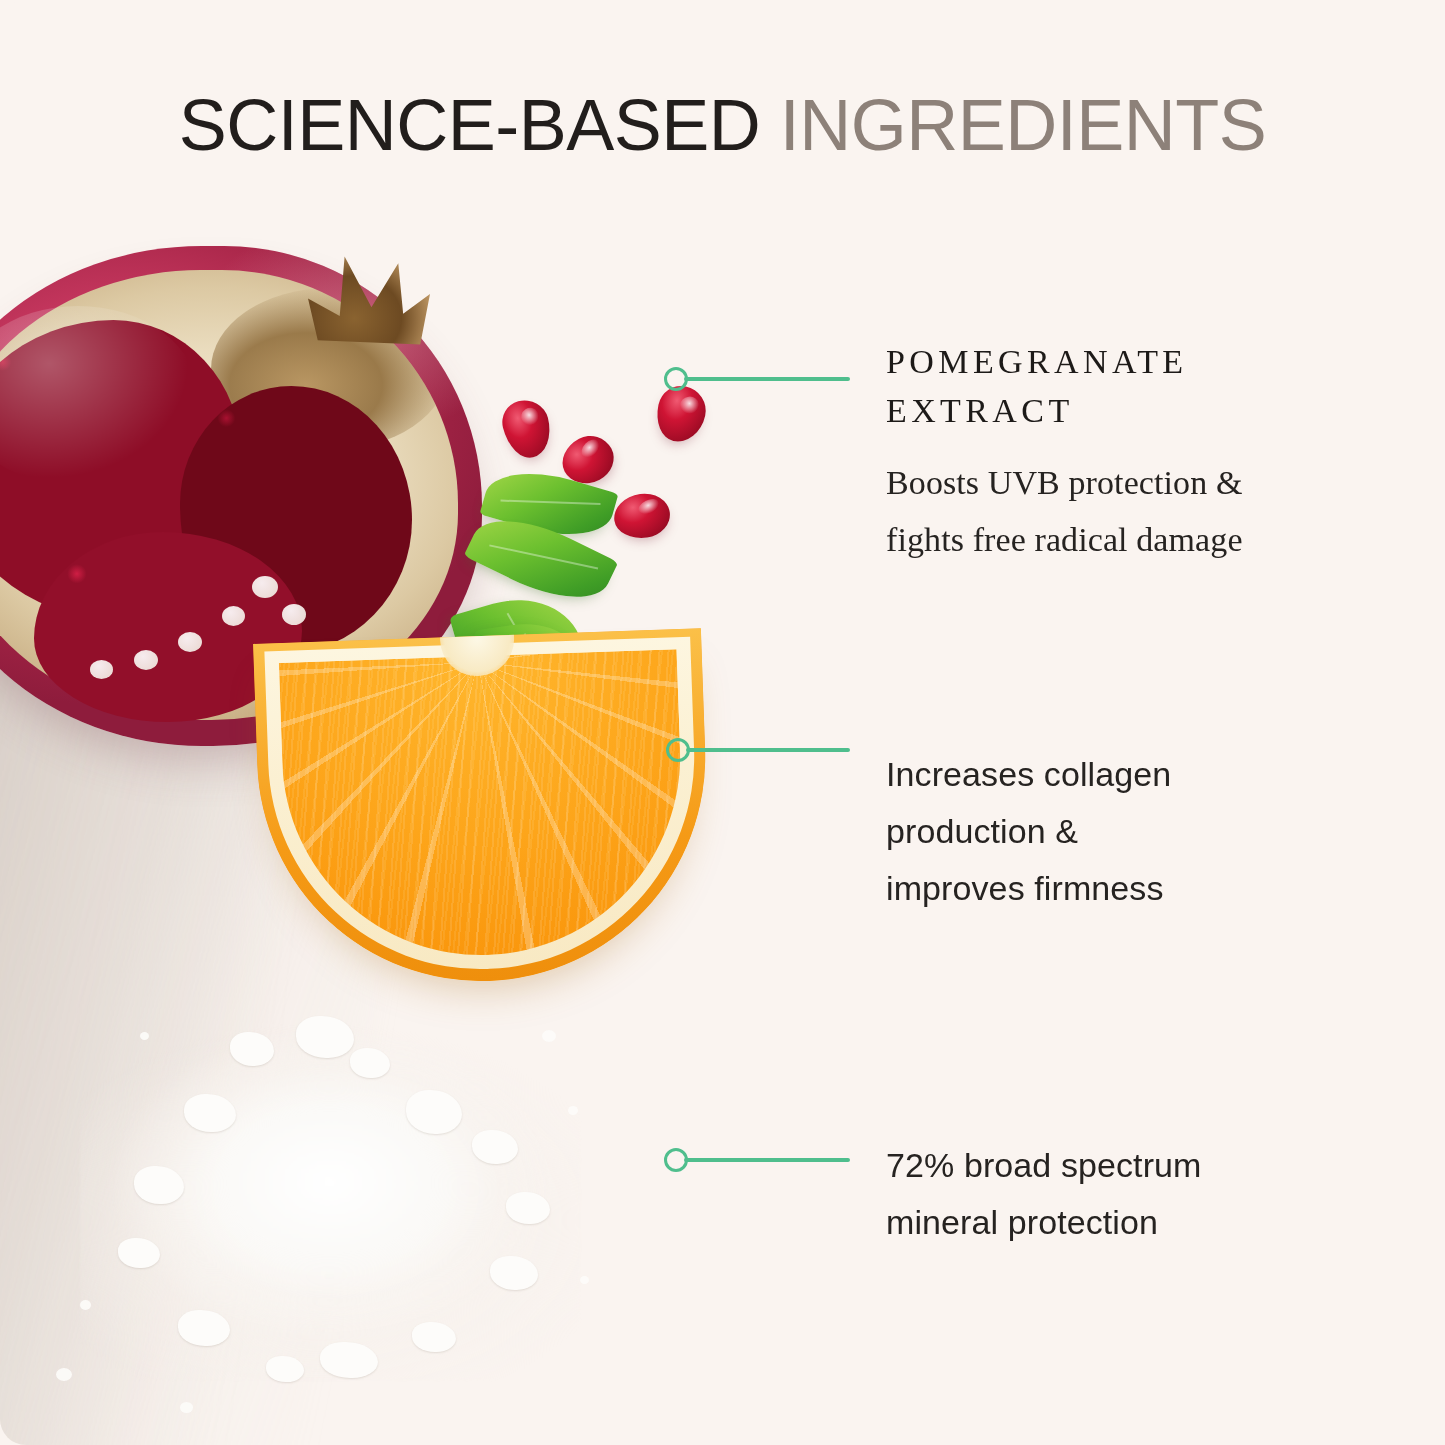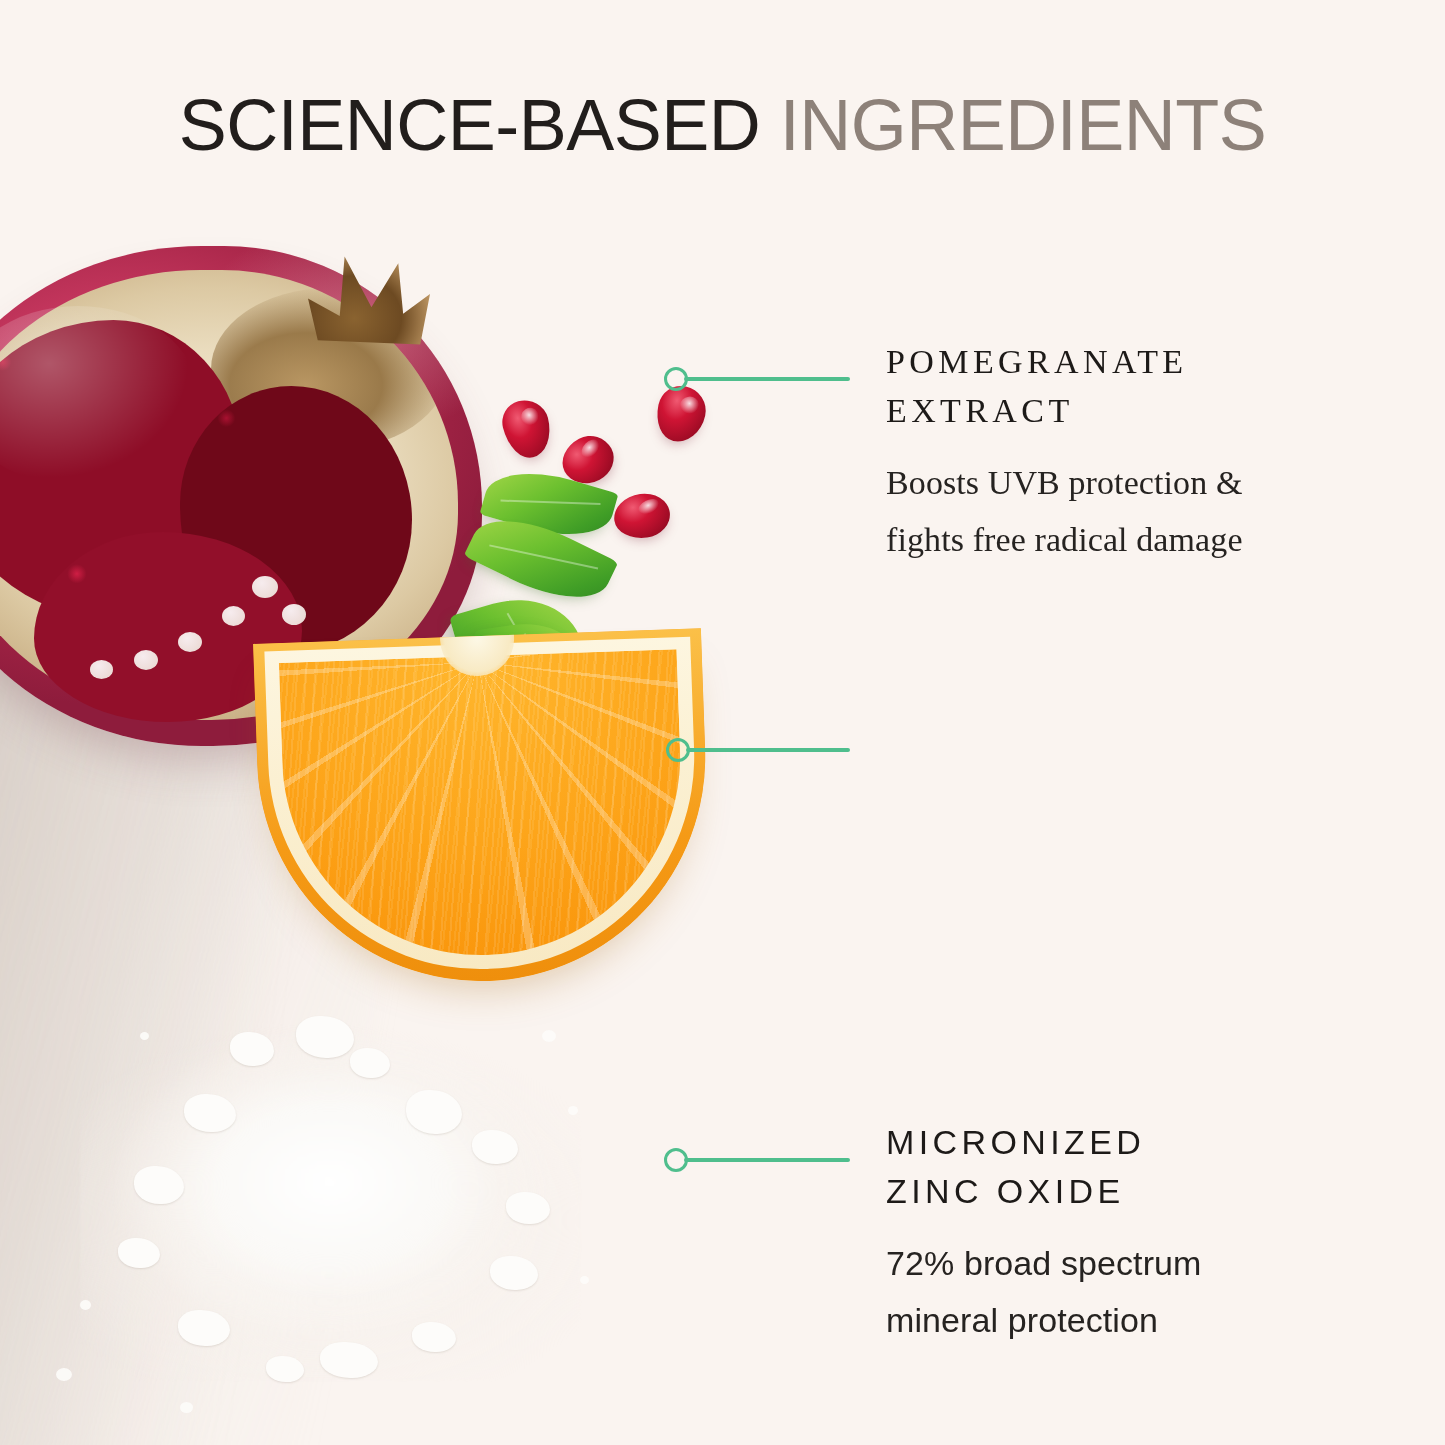--- a/index.html
+++ b/index.html
@@ -12,20 +12,21 @@
     background: #faf4f0;
     font-family: "Liberation Sans", sans-serif;
   }
 
   #stage {
     position: relative;
     width: 1445px;
     height: 1445px;
     background: #faf4f0;
     overflow: hidden;
+    border-radius: 26px;
   }
 
   
   .shadow-band {
     position: absolute;
     left: -120px;
     top: 560px;
     width: 560px;
     height: 900px;
     transform: rotate(9deg);
@@ -427,27 +428,28 @@
     <div class="c-body">Boosts UVB protection &amp;
 fights free radical damage</div>
   </div>
 
   <div class="connector" style="left:666px; top:738px;">
     <div class="dot"></div>
     <div class="lead" style="width:164px;"></div>
   </div>
 
   <div class="callout" style="top:727px;">
+    <div class="c-body">Increases collagen
+production &amp;
+improves firmness</div>
   </div>
 
   <div class="connector" style="left:664px; top:1148px;">
     <div class="dot"></div>
     <div class="lead" style="width:166px;"></div>
   </div>
 
   <div class="callout" style="top:1118px;">
-    <div class="c-head">MICRONIZED
-ZINC OXIDE</div>
     <div class="c-body">72% broad spectrum
 mineral protection</div>
   </div>
 
 </div>
 
 </body></html>

